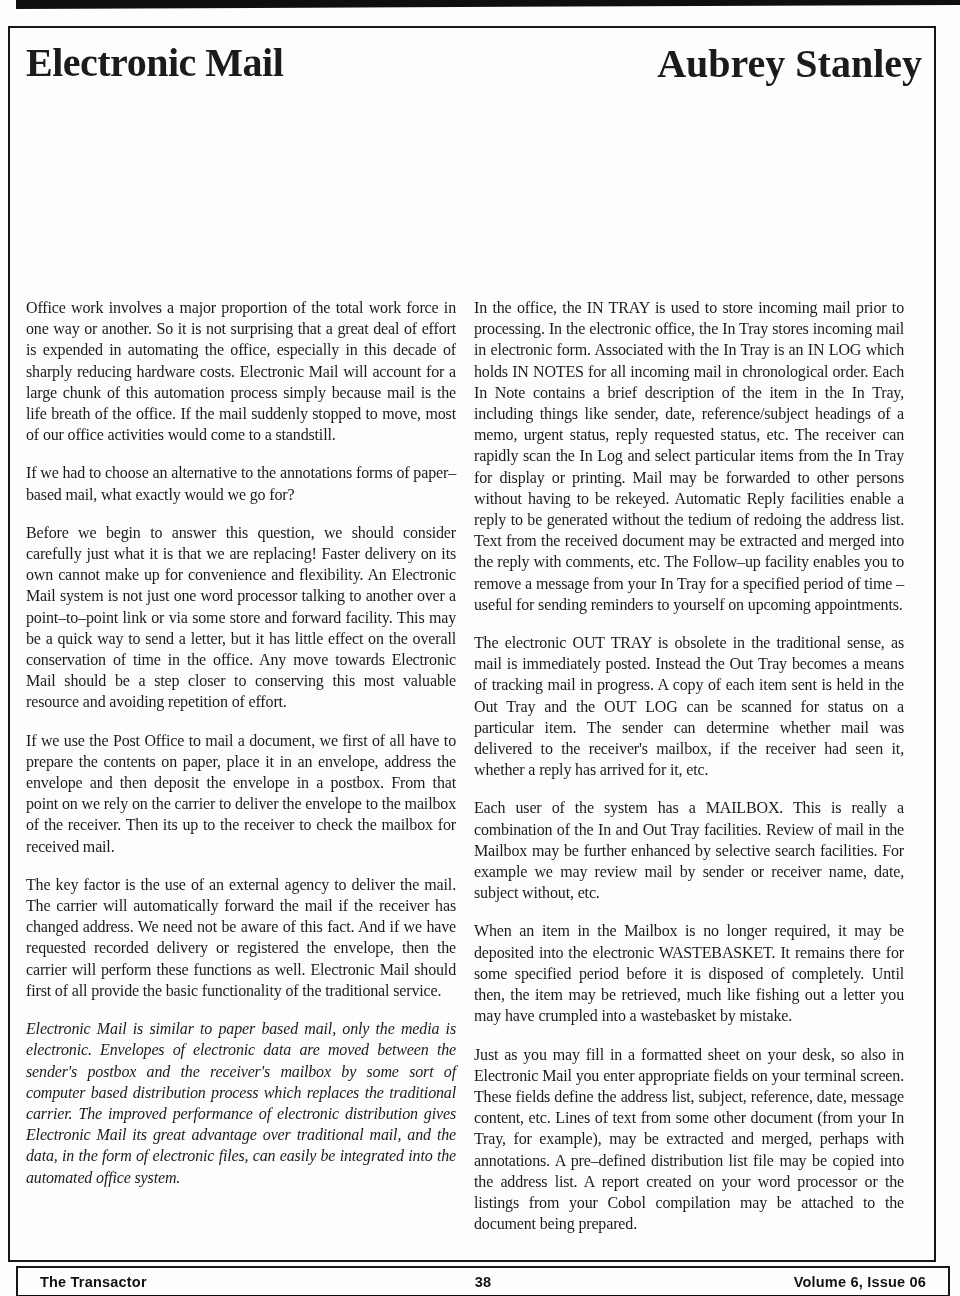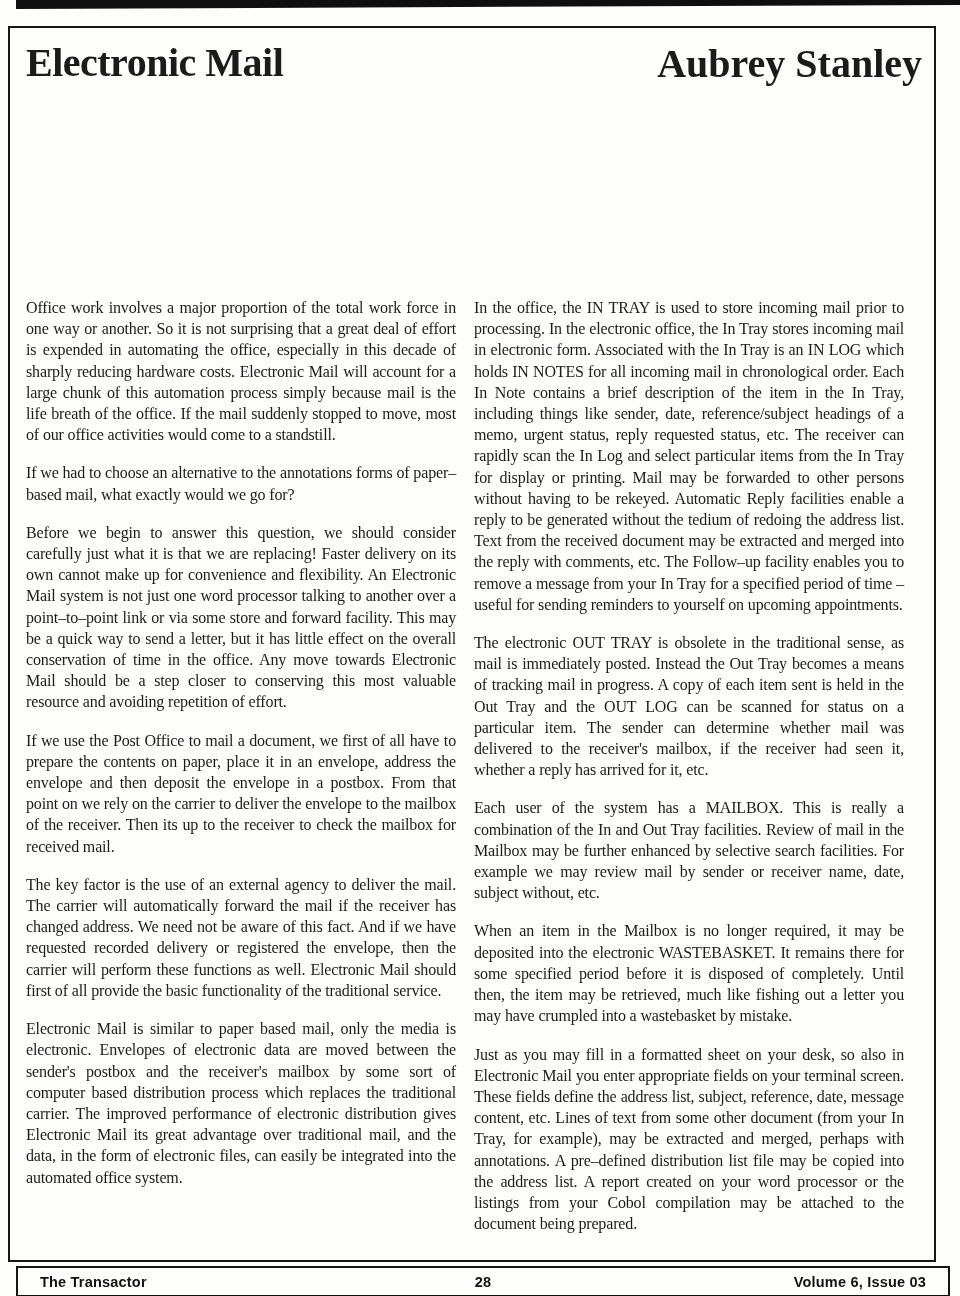--- a/index.html
+++ b/index.html
@@ -30,21 +30,21 @@
   .columns {
     position:absolute; top:230px; left:16px; right:30px;
     display:flex; gap:18px;margin-top:39px;
   }
   .col {
     flex:1; font-size:16px; line-height:21.2px;
     text-align:justify; letter-spacing:-0.15px;
   }
   .col p { margin:0 0 17px 0; }
   .col p:last-child { margin-bottom:0; }
-  .col p.extra-gap { margin-top:8px; }
+  .col p.extra-gap { margin-top:8px;font-style:italic; }
   .footer {
     position:absolute; left:8px; right:10px; top:1266px; height:37px;
     box-sizing:border-box;
     border-top:2px solid #161616; border-left:2px solid #161616;
     border-right:2px solid #161616; border-bottom:8px solid #0d0d0d;
     display:grid; grid-template-columns:1fr auto 1fr; align-items:center;
     padding:0 22px;
     font-family:"Liberation Sans", sans-serif; font-weight:bold; font-size:14.5px;
     letter-spacing:0.2px; color:#111;margin-left:8px;
   }
@@ -84,17 +84,17 @@
         <p>Each user of the system has a MAILBOX. This is really a combination of the In and Out Tray facilities. Review of mail in the Mailbox may be further enhanced by selective search facilities. For example we may review mail by sender or receiver name, date, subject without, etc.</p>
         <p>When an item in the Mailbox is no longer required, it may be deposited into the electronic WASTEBASKET. It remains there for some specified period before it is disposed of completely. Until then, the item may be retrieved, much like fishing out a letter you may have crumpled into a wastebasket by mistake.</p>
         <p>Just as you may fill in a formatted sheet on your desk, so also in Electronic Mail you enter appropriate fields on your terminal screen. These fields define the address list, subject, reference, date, message content, etc. Lines of text from some other document (from your In Tray, for example), may be extracted and merged, perhaps with annotations. A pre–defined distribution list file may be copied into the address list. A report created on your word processor or the listings from your Cobol compilation may be attached to the document being prepared.</p>
       </div>
     </div>
 
   </div>
 
   <div class="footer">
     <span class="f-left">The Transactor</span>
-    <span class="f-center">28</span>
-    <span class="f-right">Volume 6, Issue 03</span>
+    <span class="f-center">38</span>
+    <span class="f-right">Volume 6, Issue 06</span>
   </div>
 
 </div>
 
 </body></html>

